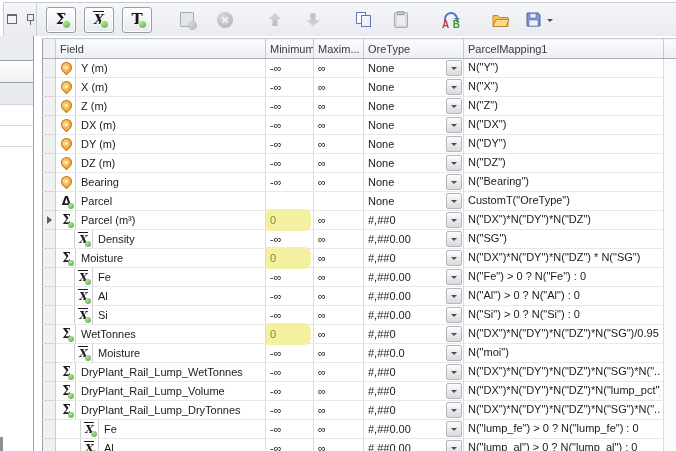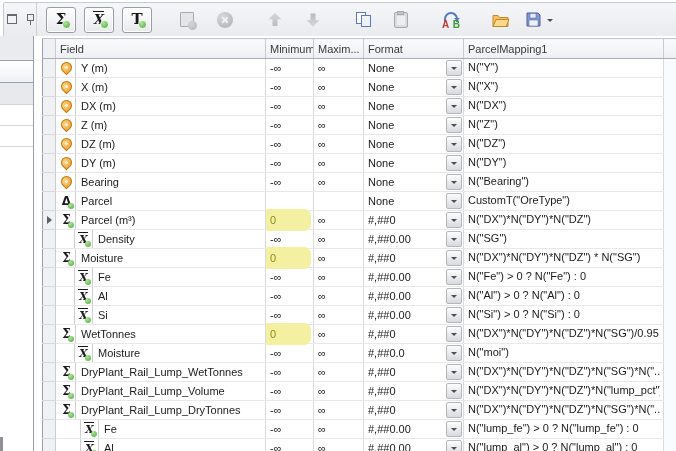--- a/index.html
+++ b/index.html
@@ -185,21 +185,21 @@
         <col style="width:100px">
         <col style="width:200px">
         <col style="width:13px">
     </colgroup>
     <thead>
       <tr>
         <th class="gutter"></th>
         <th>Field</th>
         <th>Minimum</th>
         <th>Maxim...</th>
-        <th>Format</th>
+        <th>OreType</th>
         <th>ParcelMapping1</th>
         <th class="rest"></th>
       </tr>
     </thead>
     <tbody>
         <tr>
           <td class="gutter"></td>
           <td class="field-cell">
             <div class="field-flex">
               <span class="icon-box">
@@ -244,20 +244,43 @@
           <td class="map-cell"><span class="mval">N("X")</span></td>
           <td class="rest"></td>
         </tr>
         <tr>
           <td class="gutter"></td>
           <td class="field-cell">
             <div class="field-flex">
               <span class="icon-box">
                 <span class="pin"></span>
               </span>
+              <span class="flabel">Z (m)</span>
+            </div>
+          </td>
+          <td class="min-cell"><span class="val">-∞</span></td>
+          <td class="max-cell"><span class="val">∞</span></td>
+          <td class="format-cell">
+            <div class="format-flex">
+              <span class="fval">None</span>
+              <button class="dd">
+                <span class="dd-arrow"></span>
+              </button>
+            </div>
+          </td>
+          <td class="map-cell"><span class="mval">N("Z")</span></td>
+          <td class="rest"></td>
+        </tr>
+        <tr>
+          <td class="gutter"></td>
+          <td class="field-cell">
+            <div class="field-flex">
+              <span class="icon-box">
+                <span class="pin"></span>
+              </span>
               <span class="flabel">DX (m)</span>
             </div>
           </td>
           <td class="min-cell"><span class="val">-∞</span></td>
           <td class="max-cell"><span class="val">∞</span></td>
           <td class="format-cell">
             <div class="format-flex">
               <span class="fval">None</span>
               <button class="dd">
                 <span class="dd-arrow"></span>
@@ -267,34 +290,34 @@
           <td class="map-cell"><span class="mval">N("DX")</span></td>
           <td class="rest"></td>
         </tr>
         <tr>
           <td class="gutter"></td>
           <td class="field-cell">
             <div class="field-flex">
               <span class="icon-box">
                 <span class="pin"></span>
               </span>
-              <span class="flabel">Z (m)</span>
+              <span class="flabel">DY (m)</span>
             </div>
           </td>
           <td class="min-cell"><span class="val">-∞</span></td>
           <td class="max-cell"><span class="val">∞</span></td>
           <td class="format-cell">
             <div class="format-flex">
               <span class="fval">None</span>
               <button class="dd">
                 <span class="dd-arrow"></span>
               </button>
             </div>
           </td>
-          <td class="map-cell"><span class="mval">N("Z")</span></td>
+          <td class="map-cell"><span class="mval">N("DY")</span></td>
           <td class="rest"></td>
         </tr>
         <tr>
           <td class="gutter"></td>
           <td class="field-cell">
             <div class="field-flex">
               <span class="icon-box">
                 <span class="pin"></span>
               </span>
               <span class="flabel">DZ (m)</span>
@@ -304,43 +327,20 @@
           <td class="max-cell"><span class="val">∞</span></td>
           <td class="format-cell">
             <div class="format-flex">
               <span class="fval">None</span>
               <button class="dd">
                 <span class="dd-arrow"></span>
               </button>
             </div>
           </td>
           <td class="map-cell"><span class="mval">N("DZ")</span></td>
-          <td class="rest"></td>
-        </tr>
-        <tr>
-          <td class="gutter"></td>
-          <td class="field-cell">
-            <div class="field-flex">
-              <span class="icon-box">
-                <span class="pin"></span>
-              </span>
-              <span class="flabel">DY (m)</span>
-            </div>
-          </td>
-          <td class="min-cell"><span class="val">-∞</span></td>
-          <td class="max-cell"><span class="val">∞</span></td>
-          <td class="format-cell">
-            <div class="format-flex">
-              <span class="fval">None</span>
-              <button class="dd">
-                <span class="dd-arrow"></span>
-              </button>
-            </div>
-          </td>
-          <td class="map-cell"><span class="mval">N("DY")</span></td>
           <td class="rest"></td>
         </tr>
         <tr>
           <td class="gutter"></td>
           <td class="field-cell">
             <div class="field-flex">
               <span class="icon-box">
                 <span class="pin"></span>
               </span>
               <span class="flabel">Bearing</span>

